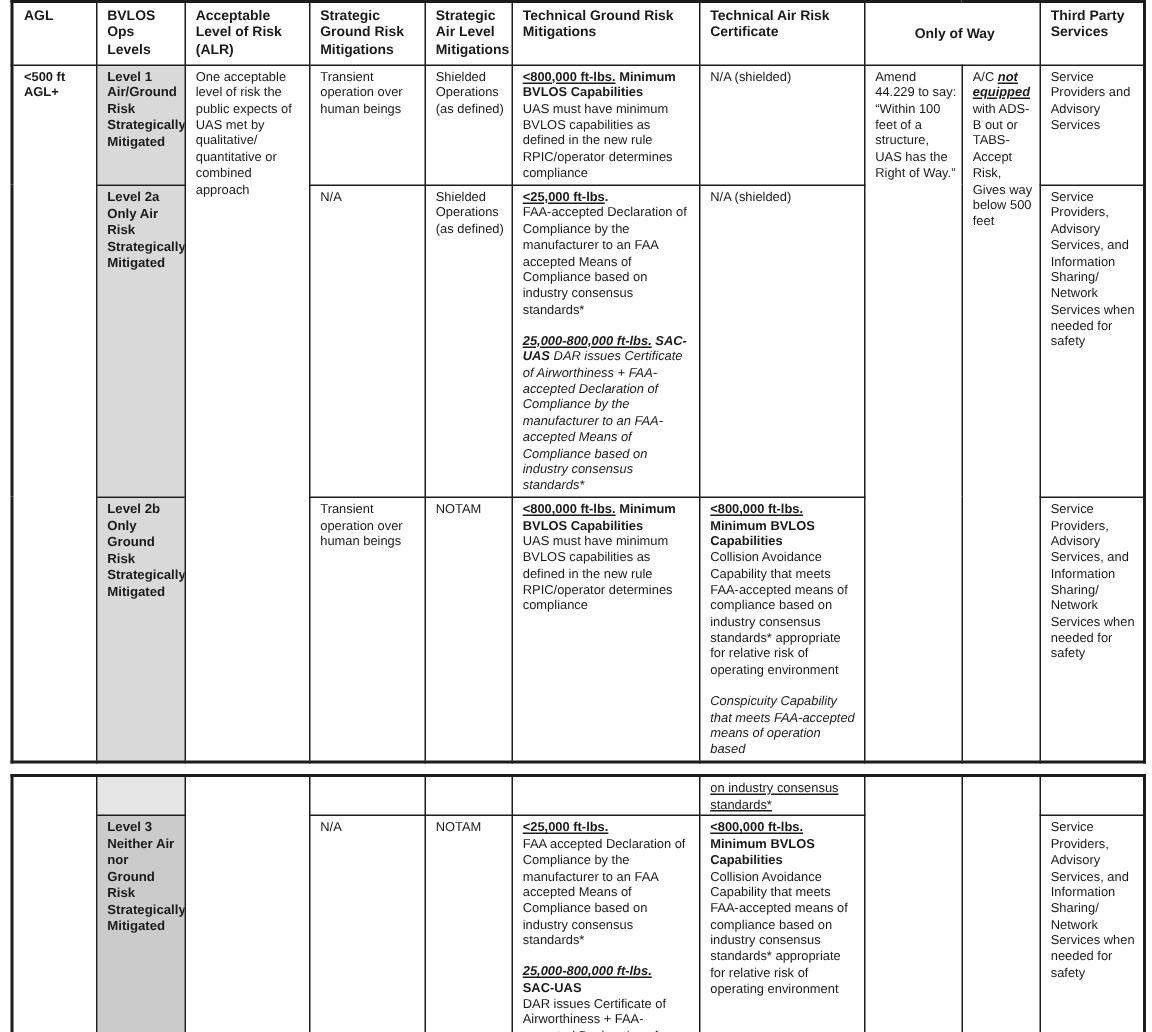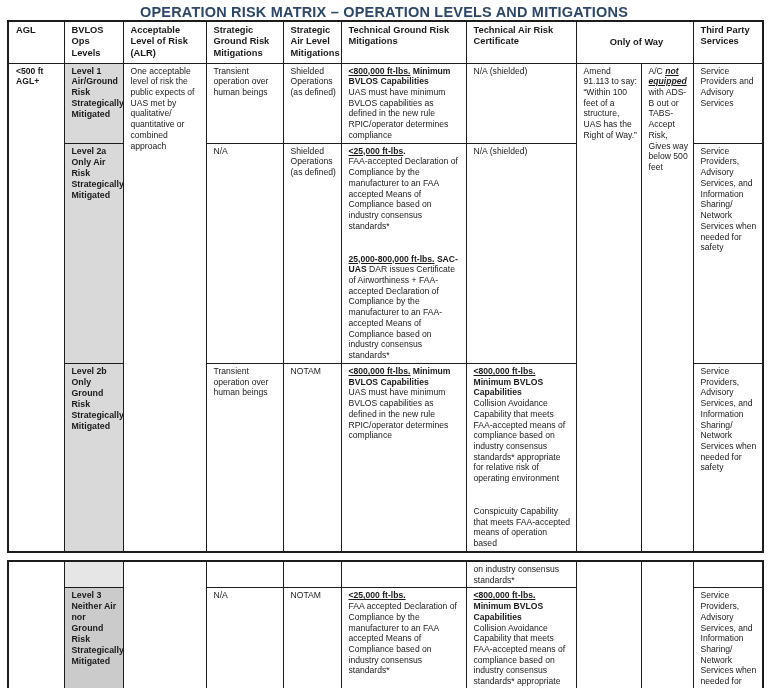--- a/index.html
+++ b/index.html
@@ -37,34 +37,33 @@
   th{font-size:9.3px;font-weight:bold;padding-top:3px;line-height:1.22;}
   th.center{text-align:center;vertical-align:middle;}
   td.bvlos{background:var(--shade);font-weight:bold;font-size:8.8px;}
   td.bvlos-cont{background:var(--shade-light);}
   td.bvlos-l3{background:var(--shade-dark);}
   td.bold{font-weight:bold;}
   .h-hdr{height:42px;}
   .h-r1{height:63px;}
   .h-r2a{height:177px;}
   .h-r2b{height:163px;}
-  .h-cont{height:25px;}
+  .h-cont{height:25px;text-decoration:underline;}
   .h-r3{height:184px;}
   .blk{margin:0;}
-  .blk.gap{margin-top:22px;}
+  .blk.gap{margin-top:10px;font-style:italic;}
   .st-b{font-weight:bold;}
   .st-u{text-decoration:underline;}
   .st-i{font-style:italic;}
 </style>
 </head>
 <body>
 
 <div class="page">
 
-  <h1 class="doc-title">OPERATION RISK MATRIX – OPERATION LEVELS AND MITIGATIONS</h1>
 
   <table class="matrix first">
     <colgroup>
       <col style="width:56px">
         <col style="width:59px">
         <col style="width:83px">
       <col style="width:77px">
         <col style="width:58px">
         <col style="width:125px">
       <col style="width:110px">
@@ -91,21 +90,21 @@
             <div class="blk"><span>Air/Ground Risk Strategically Mitigated</span></div>
           </td>
       <td rowspan="3">One acceptable level of risk the public expects of UAS met by qualitative/ quantitative or combined approach</td>
       <td>Transient operation over human beings</td>
       <td>Shielded Operations (as defined)</td>
       <td>
             <div class="blk"><span class="st-b st-u">&lt;800,000 ft-lbs.</span><span class="st-b"> Minimum BVLOS Capabilities</span></div>
             <div class="blk"><span>UAS must have minimum BVLOS capabilities as defined in the new rule RPIC/operator determines compliance</span></div>
           </td>
       <td>N/A (shielded)</td>
-      <td rowspan="3">Amend 91.113 to say: “Within 100 feet of a structure, UAS has the Right of Way.”</td>
+      <td rowspan="3">Amend 44.229 to say: “Within 100 feet of a structure, UAS has the Right of Way.”</td>
       <td rowspan="3">
             <div class="blk"><span>A/C </span><span class="st-b st-i st-u">not equipped</span><span> with ADS-B out or TABS- Accept Risk,</span></div>
             <div class="blk"><span>Gives way below 500 feet</span></div>
           </td>
       <td>Service Providers and Advisory Services</td>
     </tr>
     <tr class="h-r2a">
       <td class="bvlos">
             <div class="blk"><span>Level 2a</span></div>
             <div class="blk"><span>Only Air Risk Strategically Mitigated</span></div>

